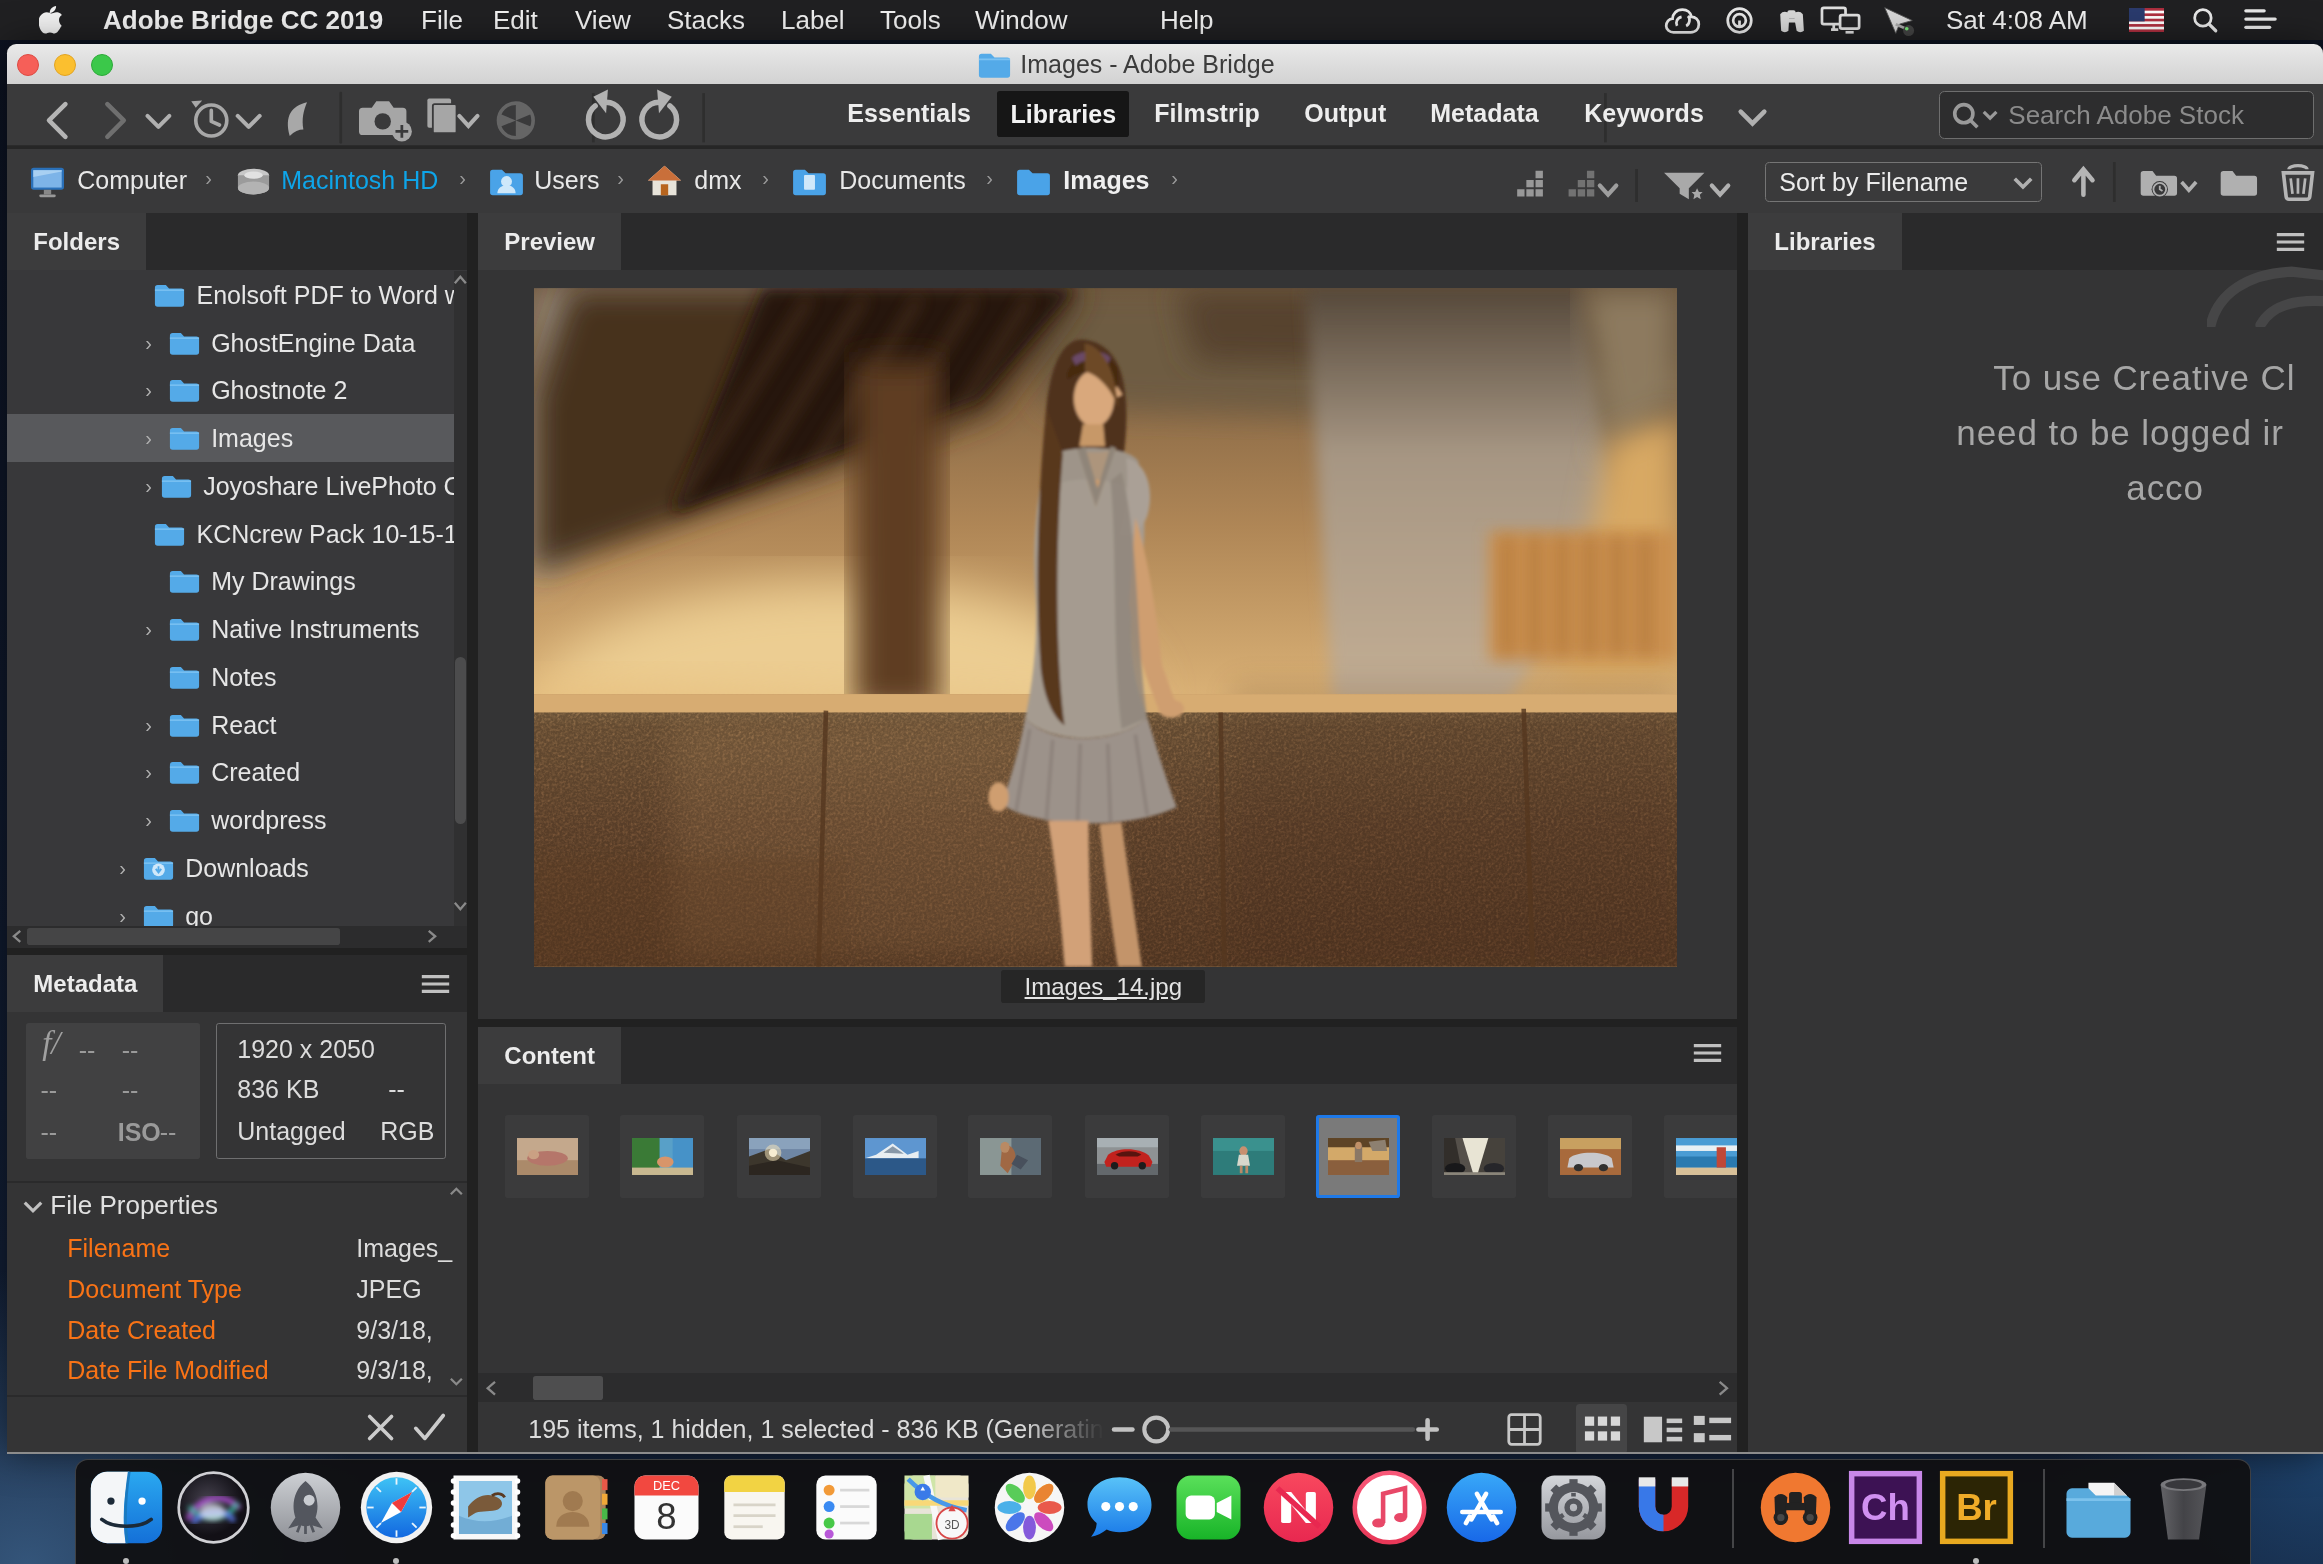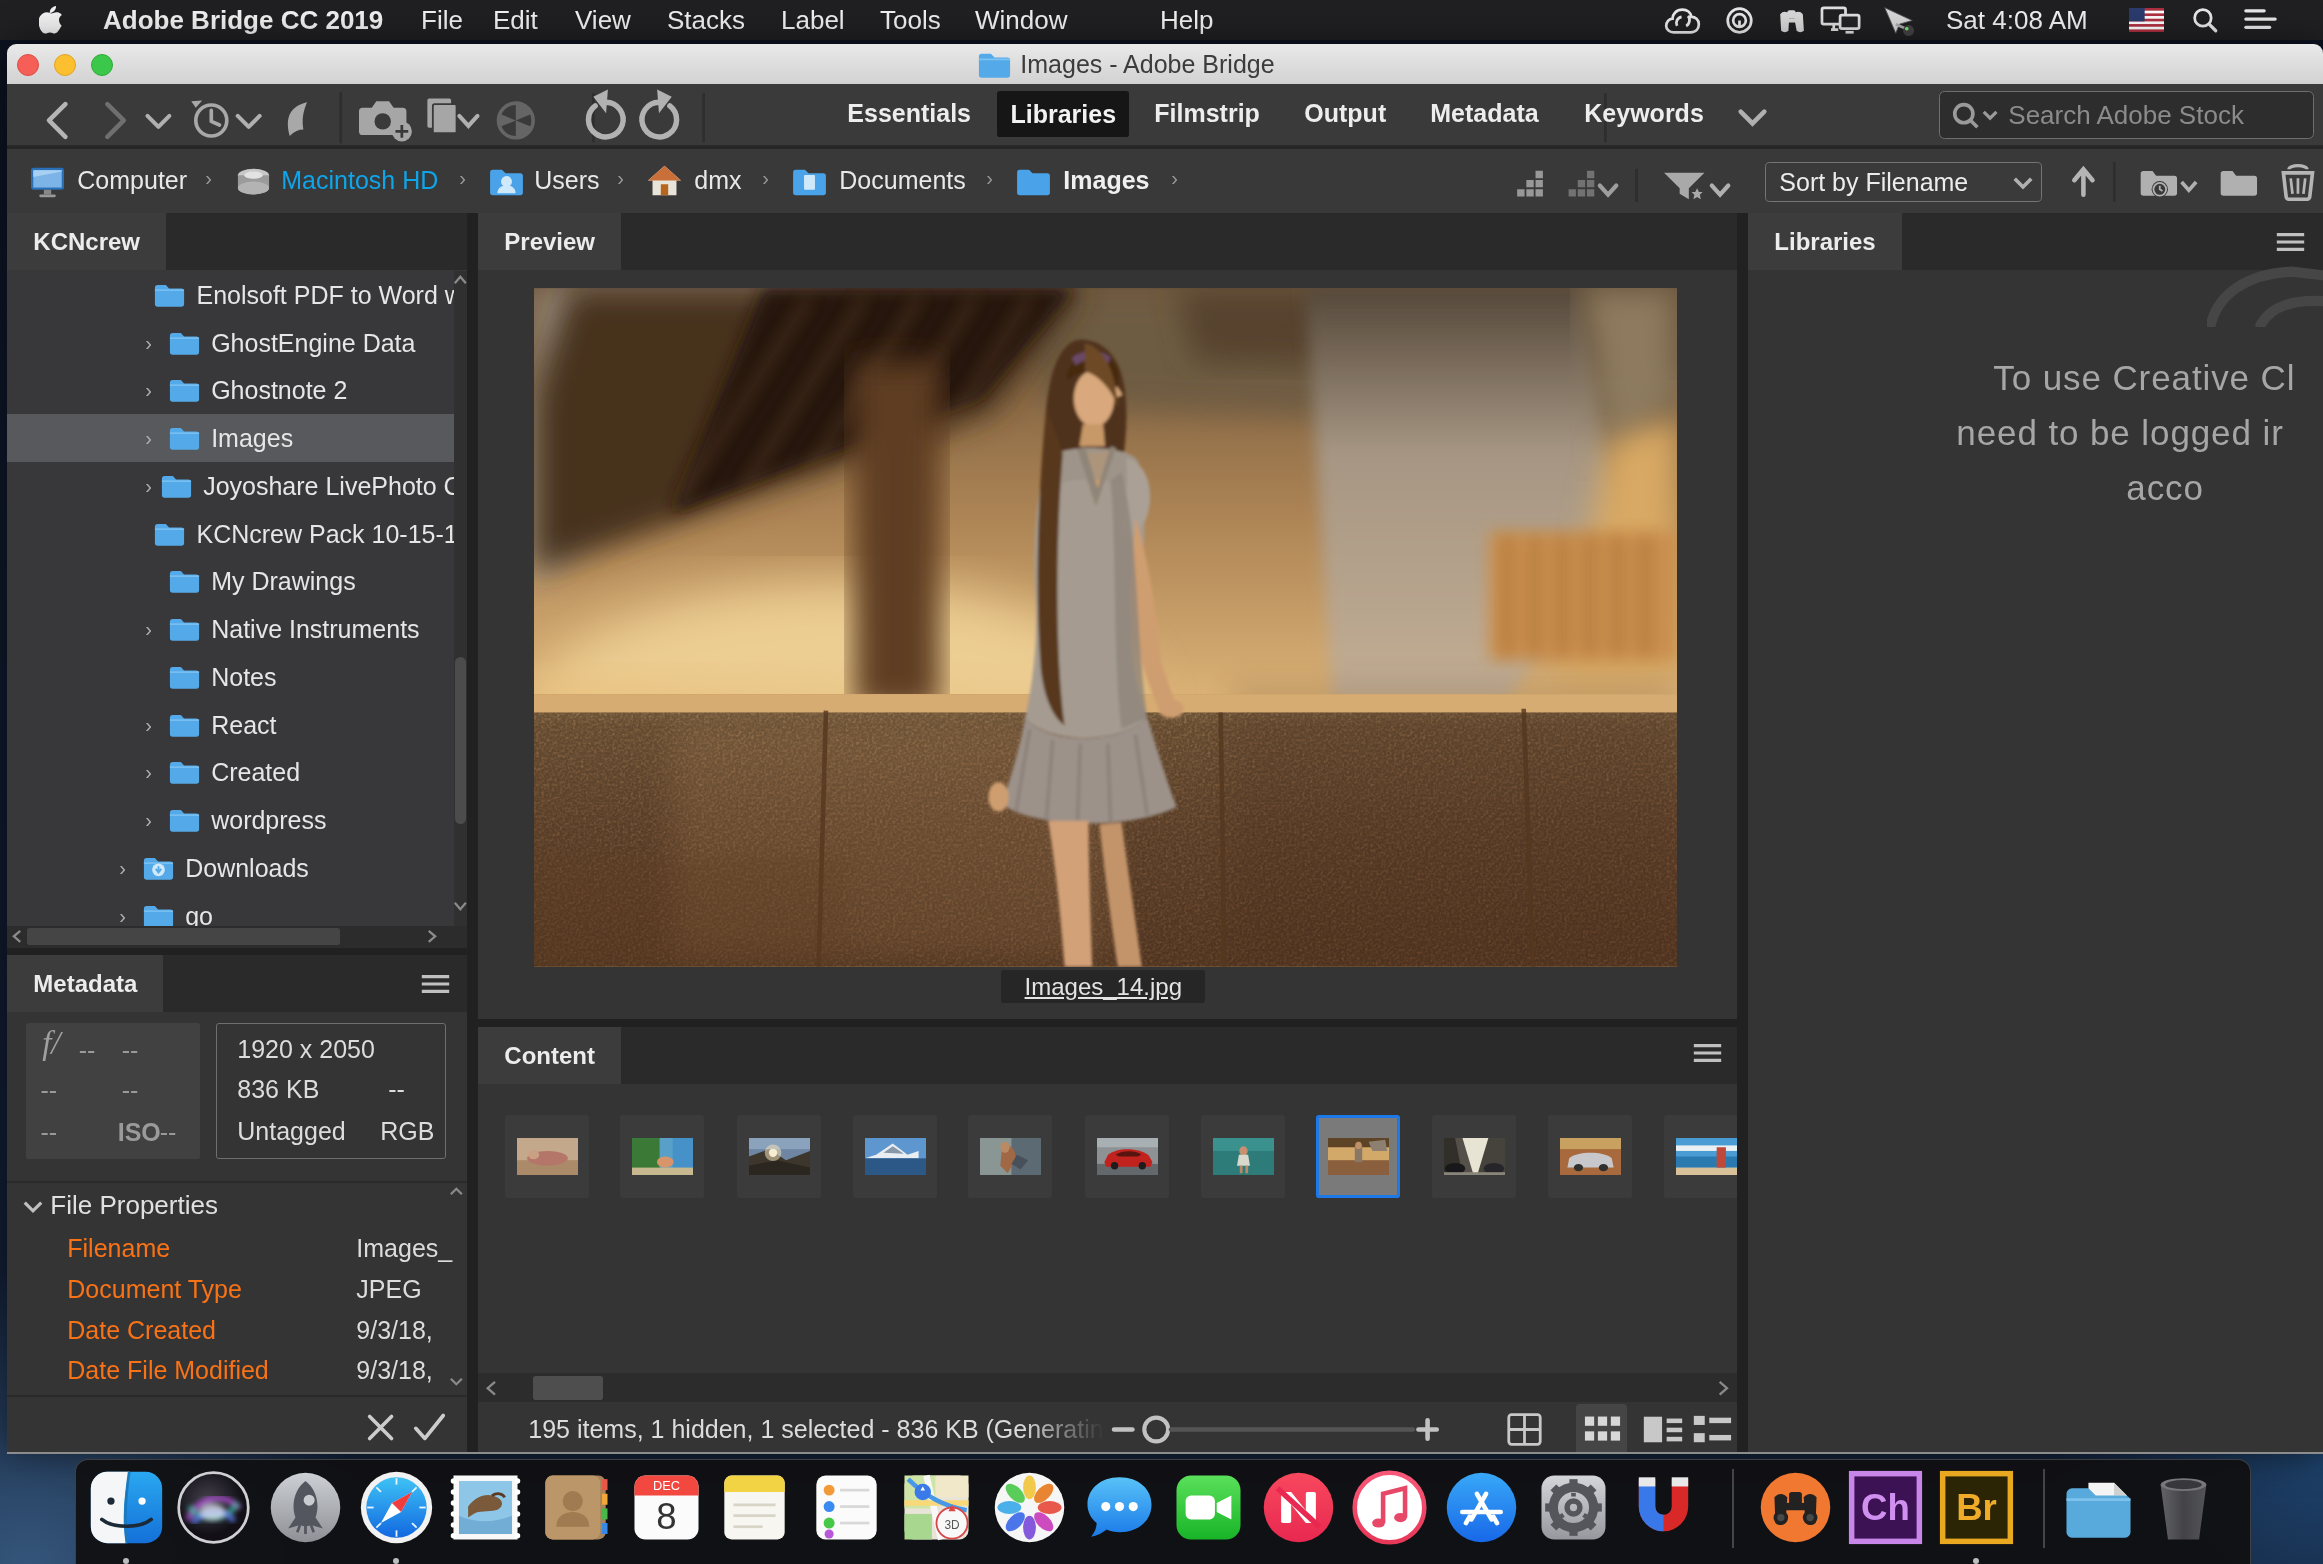--- a/index.html
+++ b/index.html
@@ -264,21 +264,21 @@
         <path d="M240 12 h32 l-3 26 a3 3 0 0 1 -3 3 h-20 a3 3 0 0 1 -3 -3 z"></path>
         <path d="M248 18 l2 17 M256 18 v17 M264 18 l-2 17" stroke-width="3"></path>
         <path d="M246 8 a10 4 0 0 1 20 0" stroke-width="3.5"></path>
       </g>
     </svg>
   </div>
   <div id="panelarea">
 
     <div class="panel" id="p-folders" style="left:0; top:0; width:460px; height:735px; background:#38383a; overflow:hidden;">
       <div class="phead">
-          <div class="ptab">KCNcrew</div>
+          <div class="ptab">Folders</div>
         </div>
       <div class="trow" style="top:58px">
           <span class="noch"></span>
           <svg class="ficon" viewBox="0 0 34 26">
             <path d="M1 5 a3 3 0 0 1 3 -3 h9 l3.5 4 h13.5 a3 3 0 0 1 3 3 v14 a3 3 0 0 1 -3 3 h-26 a3 3 0 0 1 -3 -3 z" fill="#54aae8"></path>
             <path d="M1 8.5 h32 v-1.6 h-32 z" fill="#7cc2f2"></path>
           </svg>
           <span>Enolsoft PDF to Word w</span>
         </div>
       <div class="trow" style="top:106px">

